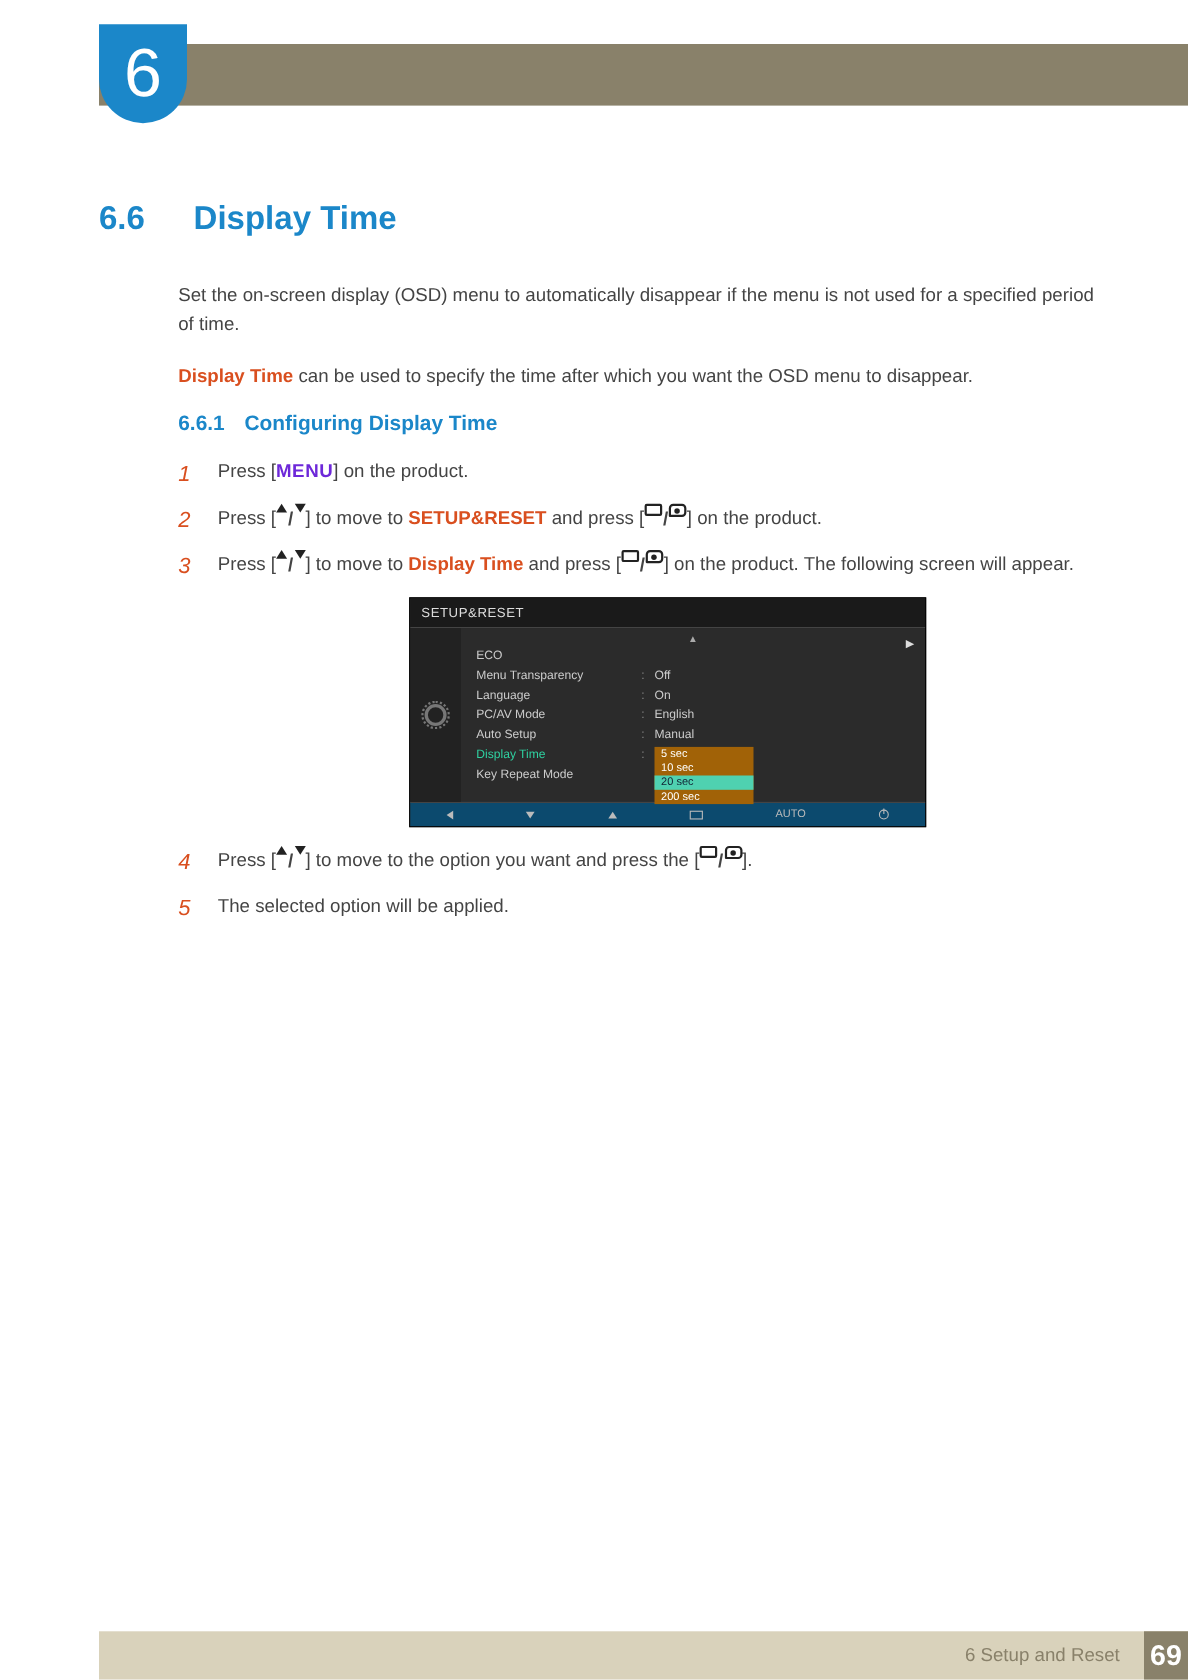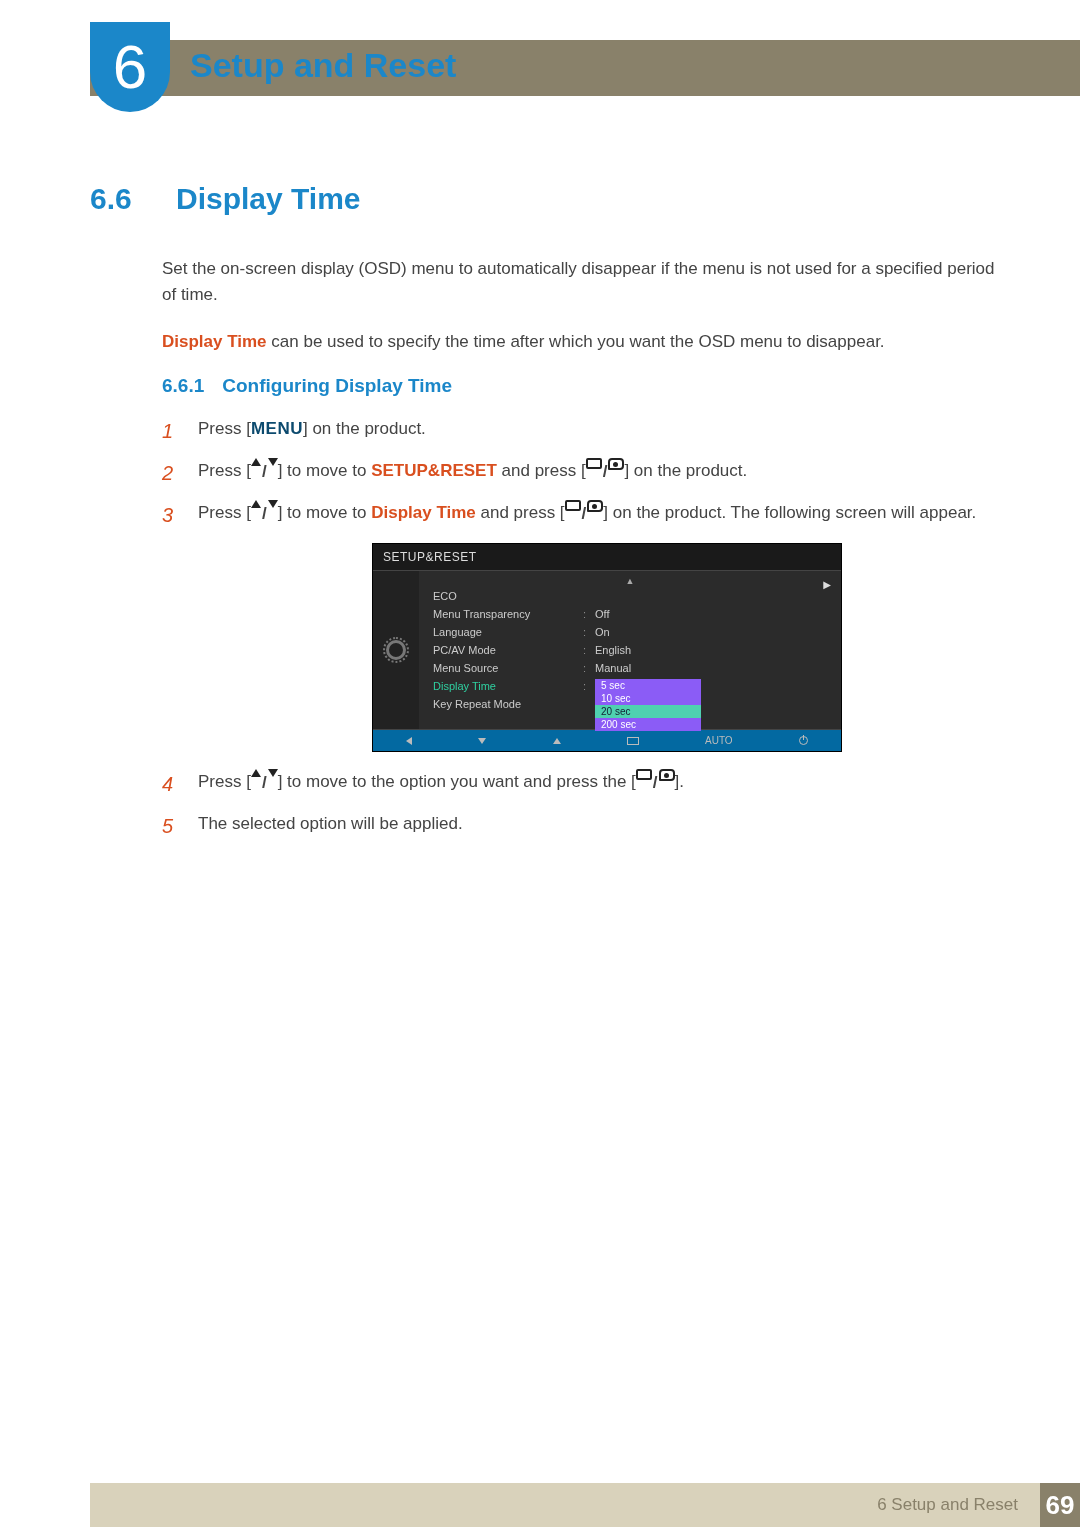--- a/index.html
+++ b/index.html
@@ -20,21 +20,21 @@
   .para { font-size: 17px; line-height: 1.55; color: #444; margin: 0 0 20px 72px; }
   .accent { color: #d94f1f; font-weight: bold; }
   .subsection-row { display: flex; gap: 18px; margin: 18px 0 18px 72px; align-items: baseline; }
   .subsection-num { color: #1b87c9; font-size: 19px; font-weight: bold; }
   .subsection-title { color: #1b87c9; font-size: 19px; font-weight: bold; }
 
   .steps { margin-left: 72px; }
   .step { display: flex; gap: 18px; margin-bottom: 10px; font-size: 17px; line-height: 1.6; color: #444; }
   .step-num { color: #d94f1f; font-style: italic; font-size: 20px; min-width: 18px; font-weight: 500; }
   .step-text { flex: 1; }
-  .kbd { font-weight: bold; color: #0c4a6e; letter-spacing: 0.5px; }
+  .kbd { font-weight: bold; color: #6d28d9; letter-spacing: 0.5px; }
 
   .icon-inline { display: inline-flex; vertical-align: middle; }
   .tri-up, .tri-down { display:inline-block; width:0; height:0; border-left:5px solid transparent; border-right:5px solid transparent; }
   .tri-up { border-bottom: 8px solid #222; }
   .tri-down { border-top: 8px solid #222; }
   .slash { padding: 0 1px; font-weight: bold; }
 
   .btn-rect { display:inline-block; width:16px; height:11px; border:2px solid #222; border-radius:2px; vertical-align:-1px; }
   .btn-enter { display:inline-block; width:16px; height:12px; border:2px solid #222; border-radius:4px 4px 4px 1px; position:relative; vertical-align:-2px; }
   .btn-enter::after { content:""; position:absolute; left:3px; top:2px; width:5px; height:5px; border-radius:50%; background:#222; }
@@ -49,24 +49,24 @@
   .gear::before { content:""; position:absolute; inset:-6px; border:2px dotted #777; border-radius:50%; }
   .osd-list { flex:1; padding: 4px 0; position:relative; }
   .osd-row { display:flex; align-items:center; padding: 3px 10px 3px 14px; position:relative; }
   .osd-row .lbl { width: 150px; color:#ccc; }
   .osd-row .colon { width: 12px; color:#888; }
   .osd-row .val { color:#ccc; }
   .osd-row.active .lbl { color:#2fd0a0; }
   .osd-arrow-r { position:absolute; right:10px; top:8px; color:#ddd; font-size:10px; }
   .osd-arrow-up { text-align:center; color:#aaa; font-size:9px; padding:1px 0; }
   .osd-arrow-dn { text-align:center; color:#aaa; font-size:9px; padding:1px 0; }
-  .osd-dropdown { position:absolute; left:176px; top:108px; width:106px; background:#8b5cf6; color:#fff; font-size:10px; }
+  .osd-dropdown { position:absolute; left:176px; top:108px; width:90px; background:#a16207; color:#fff; font-size:10px; }
   .osd-dropdown .opt { padding:1px 6px; }
   .osd-dropdown .opt.sel { background:#4fd1b0; color:#123; }
-  .osd-footer { height:22px; background:#0369a1; display:flex; align-items:center; justify-content:space-around; color:#bbb; font-size:10px; border-top:1px solid #444; }
+  .osd-footer { height:22px; background:#0c4a6e; display:flex; align-items:center; justify-content:space-around; color:#bbb; font-size:10px; border-top:1px solid #444; }
   .osd-footer span { display:inline-flex; align-items:center; }
   .osd-small-tri-l { width:0; height:0; border-top:4px solid transparent; border-bottom:4px solid transparent; border-right:6px solid #bbb; }
   .osd-small-tri-d { width:0; height:0; border-left:4px solid transparent; border-right:4px solid transparent; border-top:6px solid #bbb; }
   .osd-small-tri-u { width:0; height:0; border-left:4px solid transparent; border-right:4px solid transparent; border-bottom:6px solid #bbb; }
   .osd-small-rect { width:12px; height:8px; border:1px solid #bbb; }
   .osd-pwr { width:9px; height:9px; border:1.5px solid #bbb; border-radius:50%; position:relative; }
   .osd-pwr::after { content:""; position:absolute; left:3px; top:-2px; width:1.5px; height:5px; background:#bbb; }
 
   
   .footer-bar { position: absolute; bottom: 0; left: 90px; right: 0; height: 44px; background: #d9d2bb; display:flex; align-items:center; justify-content:flex-end;gap:12px; }
@@ -75,21 +75,20 @@
 </style>
 </head>
 <body>
 
 <div class="page">
 
   <div class="header-bar"></div>
   <div class="chapter-badge">
     <span>6</span>
   </div>
-  <div class="chapter-title">Setup and Reset</div>
 
   <div class="content">
 
     <div class="section-row">
       <div class="section-num">6.6</div>
       <div class="section-title">Display Time</div>
     </div>
 
     <p class="para">Set the on-screen display (OSD) menu to automatically disappear if the menu is not used for a specified period of time.</p>
 
@@ -165,21 +164,21 @@
                   <span class="lbl">Language</span>
                   <span class="colon">:</span>
                   <span class="val">On</span>
                 </div>
               <div class="osd-row">
                   <span class="lbl">PC/AV Mode</span>
                   <span class="colon">:</span>
                   <span class="val">English</span>
                 </div>
               <div class="osd-row">
-                  <span class="lbl">Menu Source</span>
+                  <span class="lbl">Auto Setup</span>
                   <span class="colon">:</span>
                   <span class="val">Manual</span>
                 </div>
               <div class="osd-row active">
                   <span class="lbl">Display Time</span>
                   <span class="colon">:</span>
                   <span class="val"></span>
                 </div>
               <div class="osd-row">
                   <span class="lbl">Key Repeat Mode</span>

